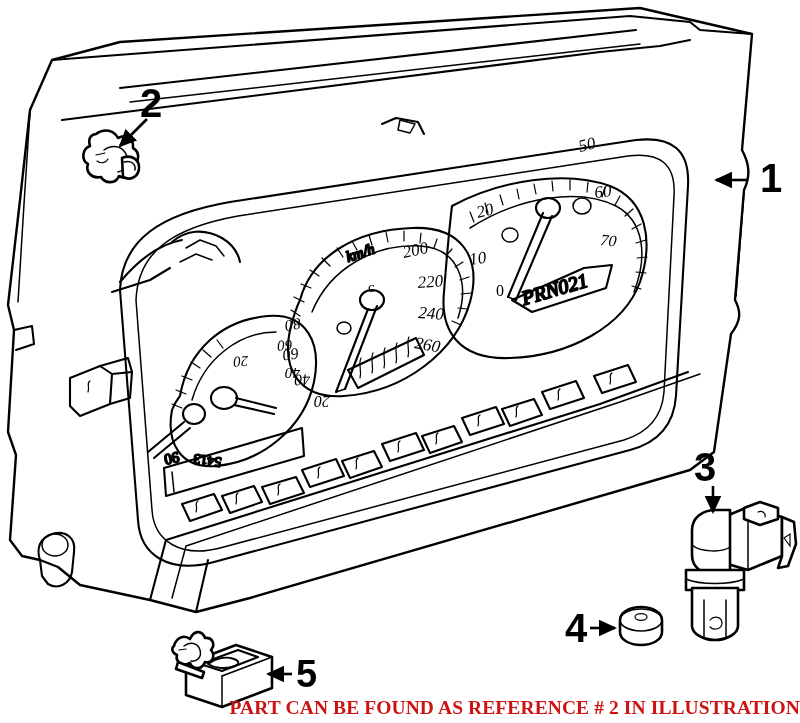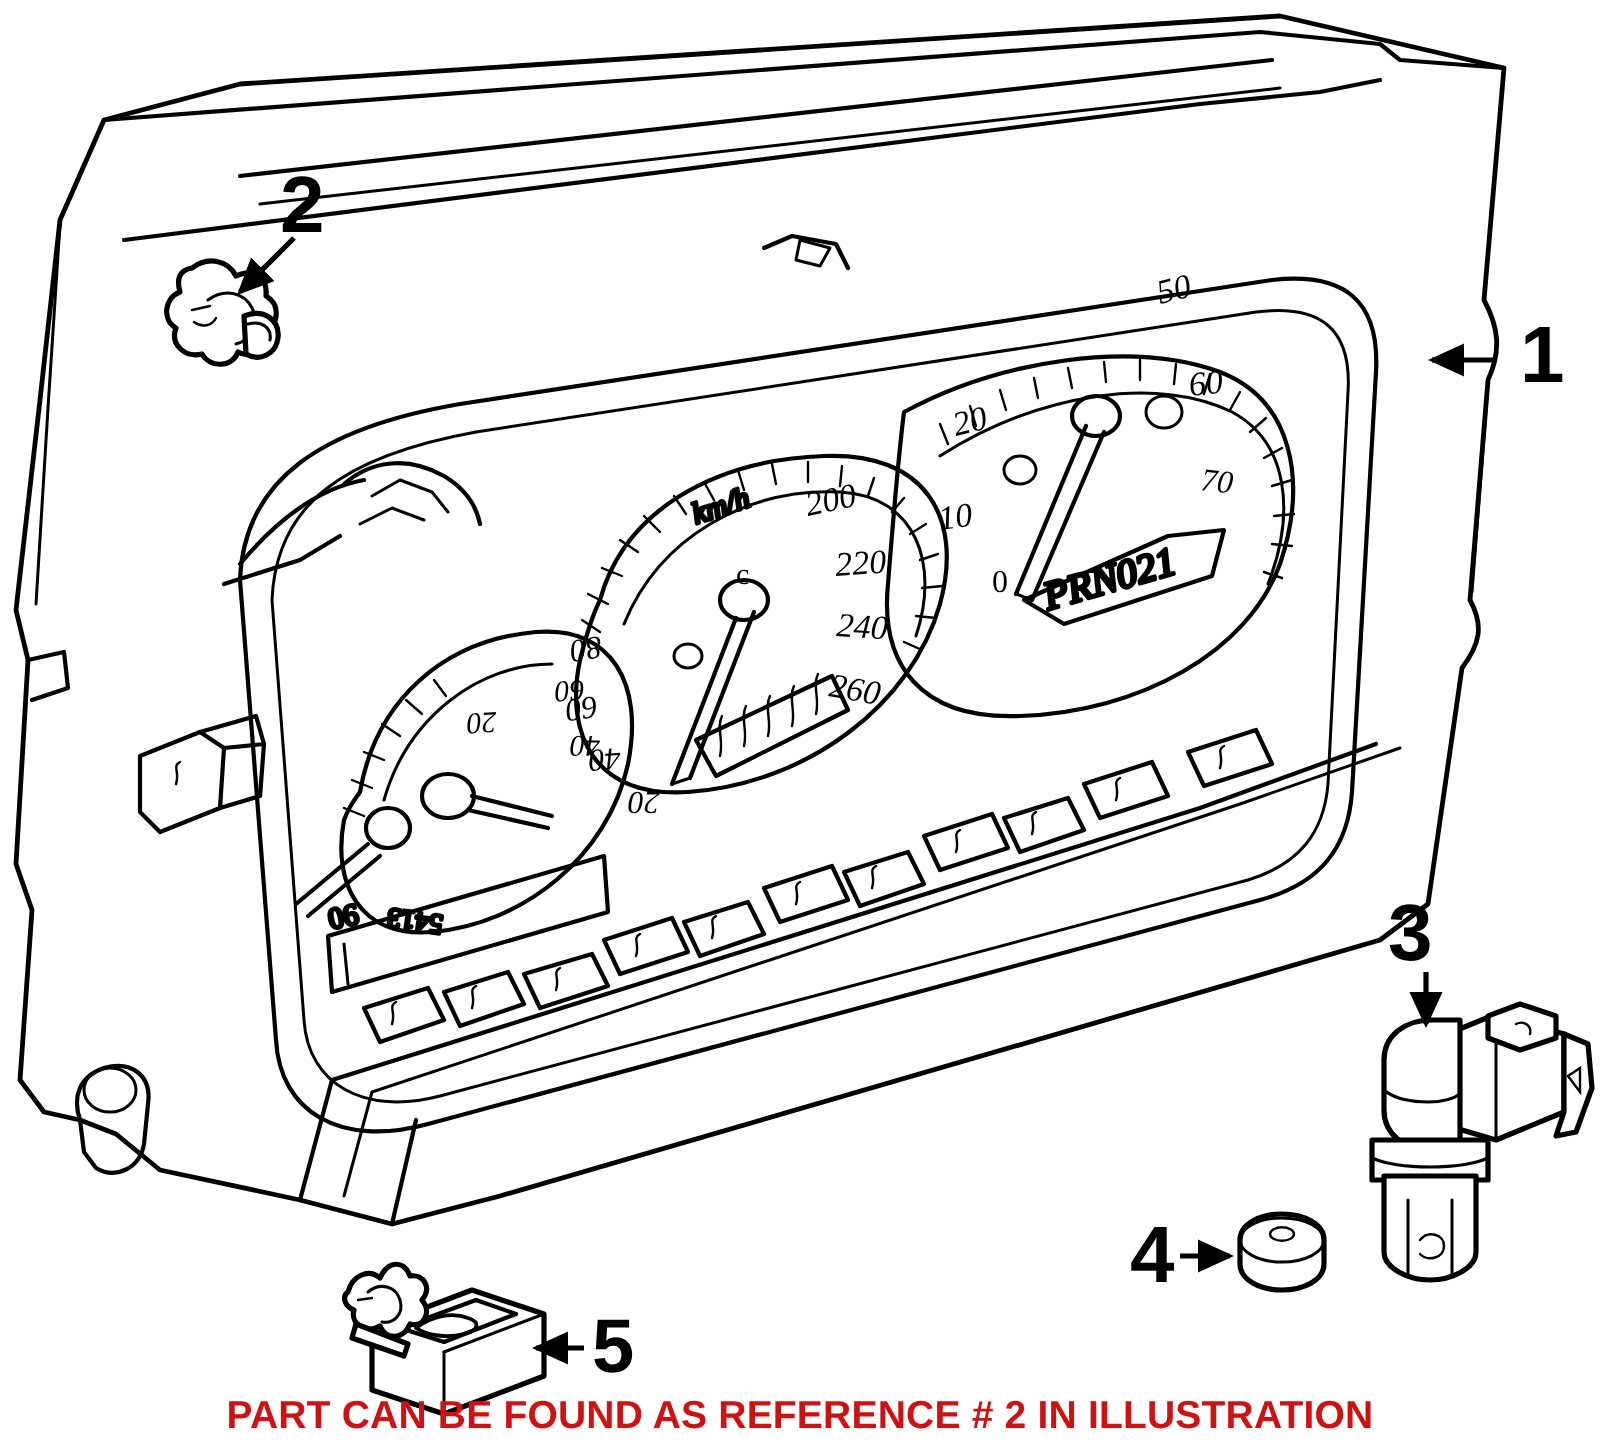--- a/index.html
+++ b/index.html
@@ -35,23 +35,23 @@
   #num-2{ left:140px; top:83px; }
   #num-3{ left:694px; top:447px; }
   #num-4{ left:565px; top:608px; }
   #num-5{ left:296px; top:655px; font-size:38px; }
 
   #caption{
     position:absolute;
     left:0;
     top:697px;
     width:800px;
-    text-align:center;
+    text-align:right;
     color:#CC1212;
-    font-family:Liberation Sans, sans-serif;
+    font-family:Liberation Serif, serif;
     font-weight:700;
     font-size:19.5px;
     letter-spacing:0.1px;
     white-space:nowrap;
     user-select:none;
   }
 </style>
 </head>
 <body>
 

